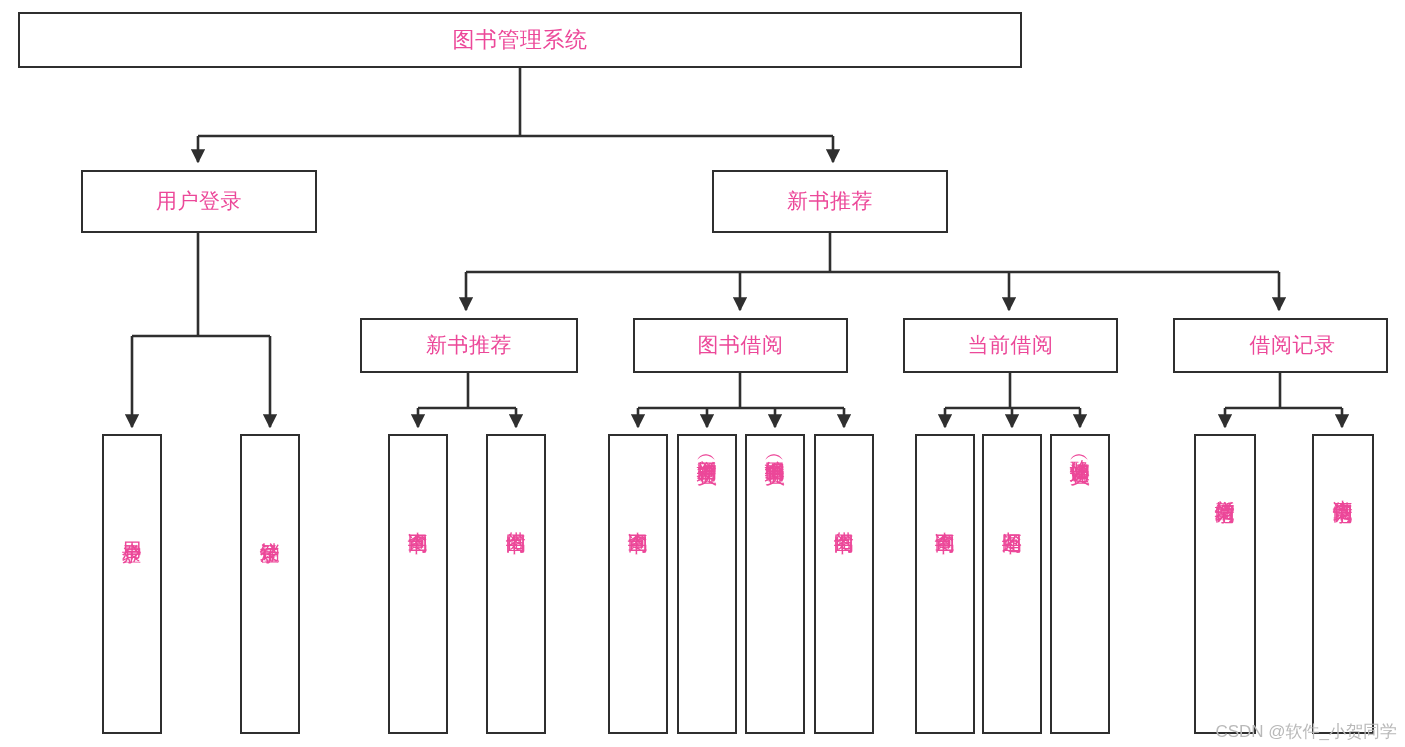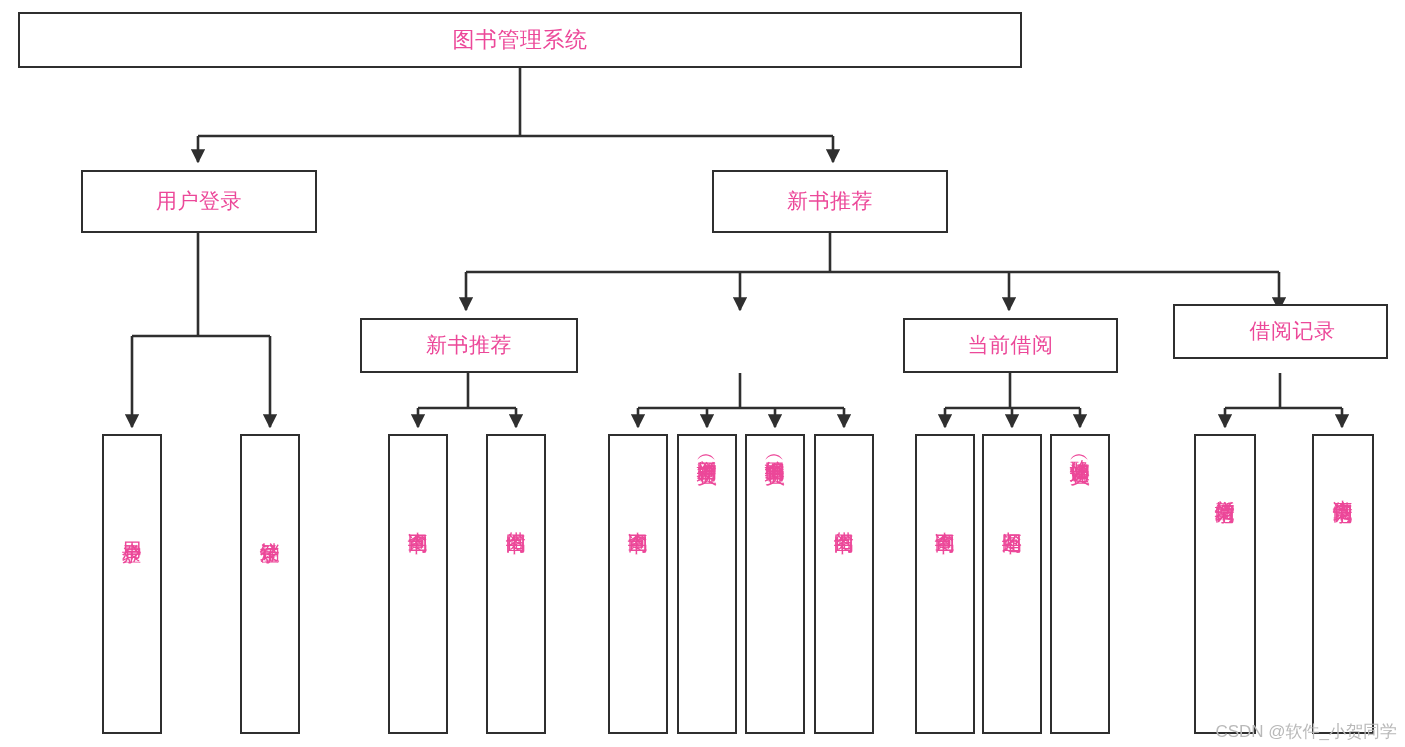--- a/index.html
+++ b/index.html
@@ -140,24 +140,27 @@
   <div class="node horizontal" style="left:81px; top:170px; width:236px; height:63px;">
     <span class="node-label">用户登录</span>
   </div>
   <div class="node horizontal" style="left:712px; top:170px; width:236px; height:63px;">
     <span class="node-label">新书推荐</span>
   </div>
 
   <div class="node horizontal" style="left:360px; top:318px; width:218px; height:55px;">
     <span class="node-label">新书推荐</span>
   </div>
+  <div class="node horizontal" style="left:633px; top:318px; width:215px; height:55px;">
+    <span class="node-label">图书借阅</span>
+  </div>
   <div class="node horizontal" style="left:903px; top:318px; width:215px; height:55px;">
     <span class="node-label">当前借阅</span>
   </div>
-  <div class="node horizontal" style="left:1173px; top:304px; width:215px; height:55px;padding-left:24px;">
+  <div class="node horizontal" style="left:1173px; top:318px; width:215px; height:55px;padding-left:24px;">
     <span class="node-label">借阅记录</span>
   </div>
 
   <div class="node vertical" style="left:102px; top:434px; width:60px; height:300px; padding-top:90px;">
     <span class="node-label">用户登录</span>
   </div>
   <div class="node vertical" style="left:240px; top:434px; width:60px; height:300px; padding-top:90px;">
     <span class="node-label">注销登录</span>
   </div>
 

